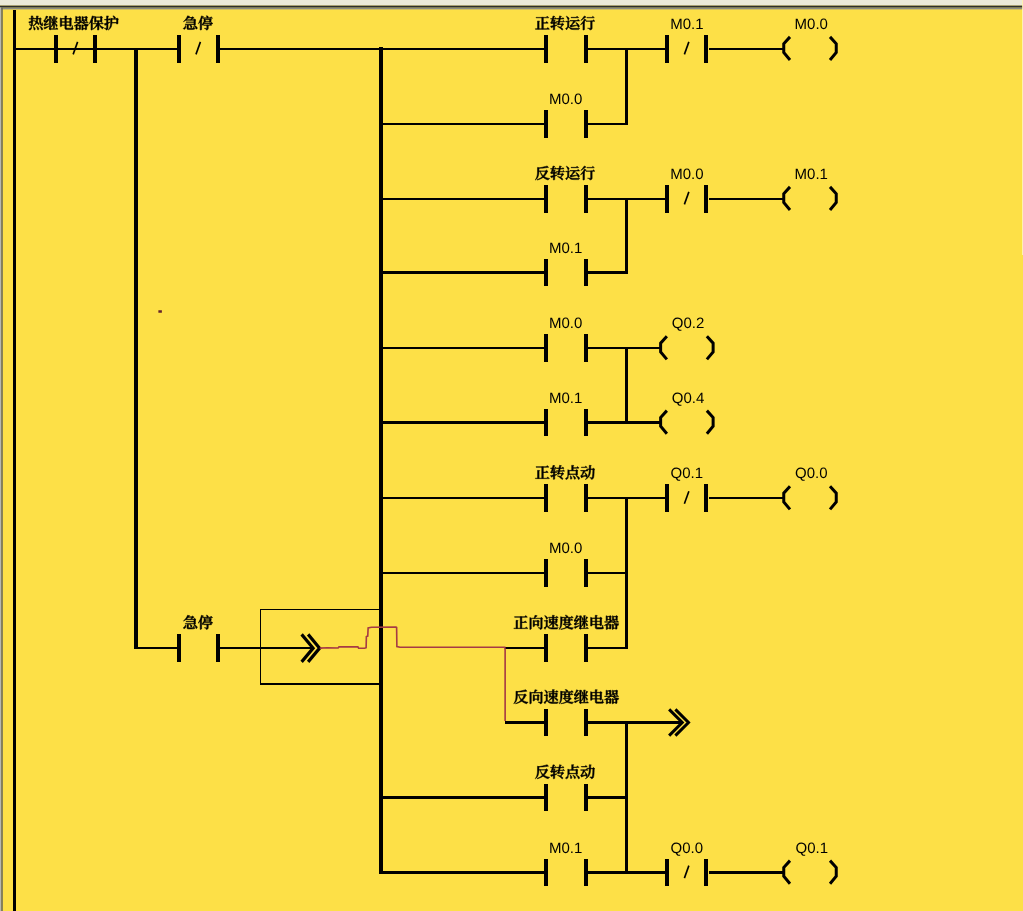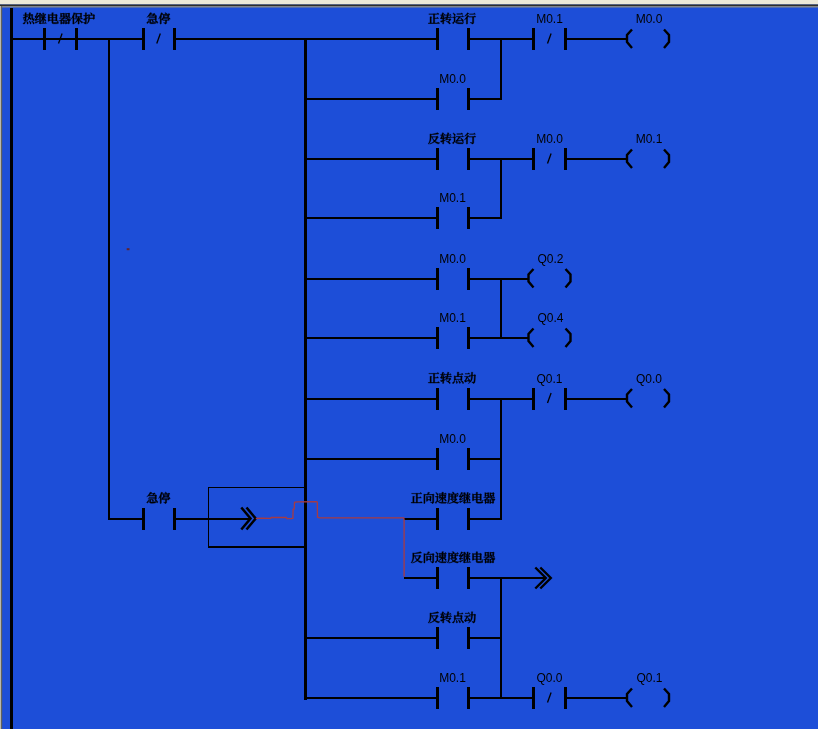--- a/index.html
+++ b/index.html
@@ -1,15 +1,15 @@
 <!DOCTYPE html>
 <html><head><meta charset="utf-8"><title>Ladder</title>
 <style>
 html,body{margin:0;padding:0;background:#fff;}
-#c{position:relative;width:818px;height:729px;background:#1d4ed8;overflow:hidden;}
+#c{position:relative;width:818px;height:729px;background:#fde047;overflow:hidden;}
 svg{display:block;}
 </style></head>
 <body>
 <div id="c">
 <svg width="818" height="729" viewBox="0 0 818 729" fill="#000">
 
 <g>
         <rect x="0" y="0" width="818" height="4.5" fill="#ece9d8"></rect>
       </g>
 

